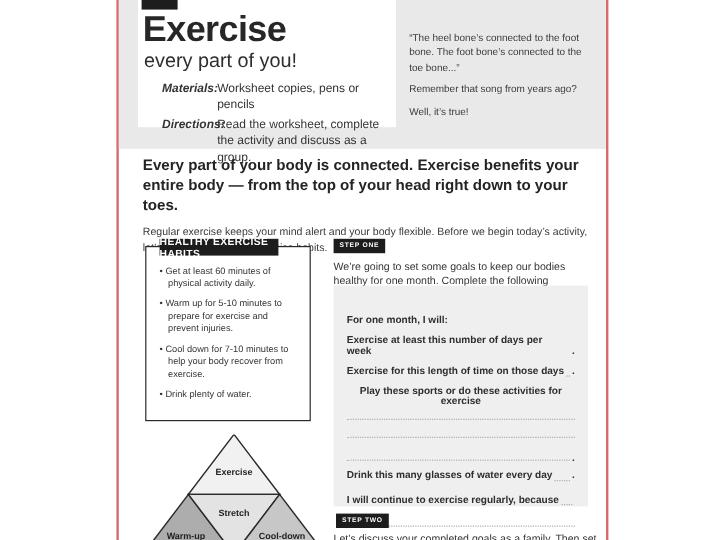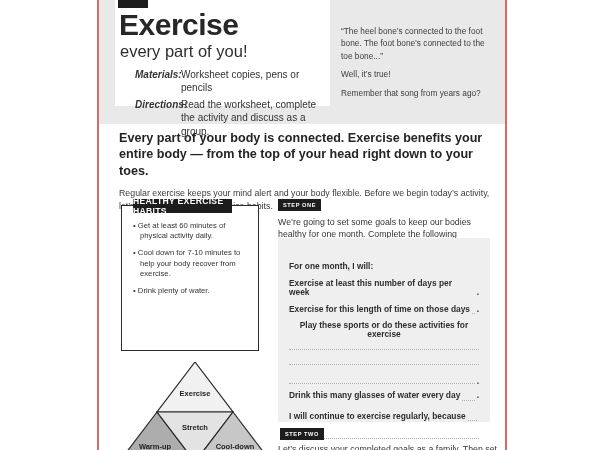--- a/index.html
+++ b/index.html
@@ -82,32 +82,33 @@
   <div class="meta">
     <div class="meta-label">Materials:</div>
     <div class="meta-value">Worksheet copies, pens or pencils</div>
     <div class="meta-label">Directions:</div>
     <div class="meta-value">Read the worksheet, complete the activity and discuss as a group.</div>
   </div>
 </div>
 
 <div class="abs quote">
   <p>“The heel bone’s connected to the foot bone. The foot bone’s connected to the toe bone...”</p>
+  <p>Remember that song from years ago?</p>
   <p>Well, it’s true!</p>
-  <p>Remember that song from years ago?</p>
 </div>
 
 <div class="abs intro">
   <div class="intro-heading">Every part of your body is connected. Exercise benefits your entire body — from the top of your head right down to your toes.</div>
   <div class="intro-para">Regular exercise keeps your mind alert and your body flexible. Before we begin today’s activity, let’s read some healthy exercise habits.</div>
 </div>
 
 <div class="abs habits-box">
   <ul class="habits-list">
     <li>Get at least 60 minutes of physical activity daily.</li>
+    <li>Warm up for 5-10 minutes to prepare for exercise and prevent injuries.</li>
     <li>Cool down for 7-10 minutes to help your body recover from exercise.</li>
     <li>Drink plenty of water.</li>
   </ul>
 </div>
 <div class="abs habits-header">HEALTHY EXERCISE HABITS</div>
 
 <svg class="abs pyramid" viewBox="0 0 160 88" width="160" height="88">
   <polygon points="80,0 42,50 118,50" fill="#f1f1f1" stroke="#2a2a2a" stroke-width="1.2"></polygon>
   <polygon points="42,50 4,100 80,100" fill="#adadad" stroke="#2a2a2a" stroke-width="1.2"></polygon>
   <polygon points="42,50 118,50 80,100" fill="#e3e3e3" stroke="#2a2a2a" stroke-width="1.2"></polygon>

